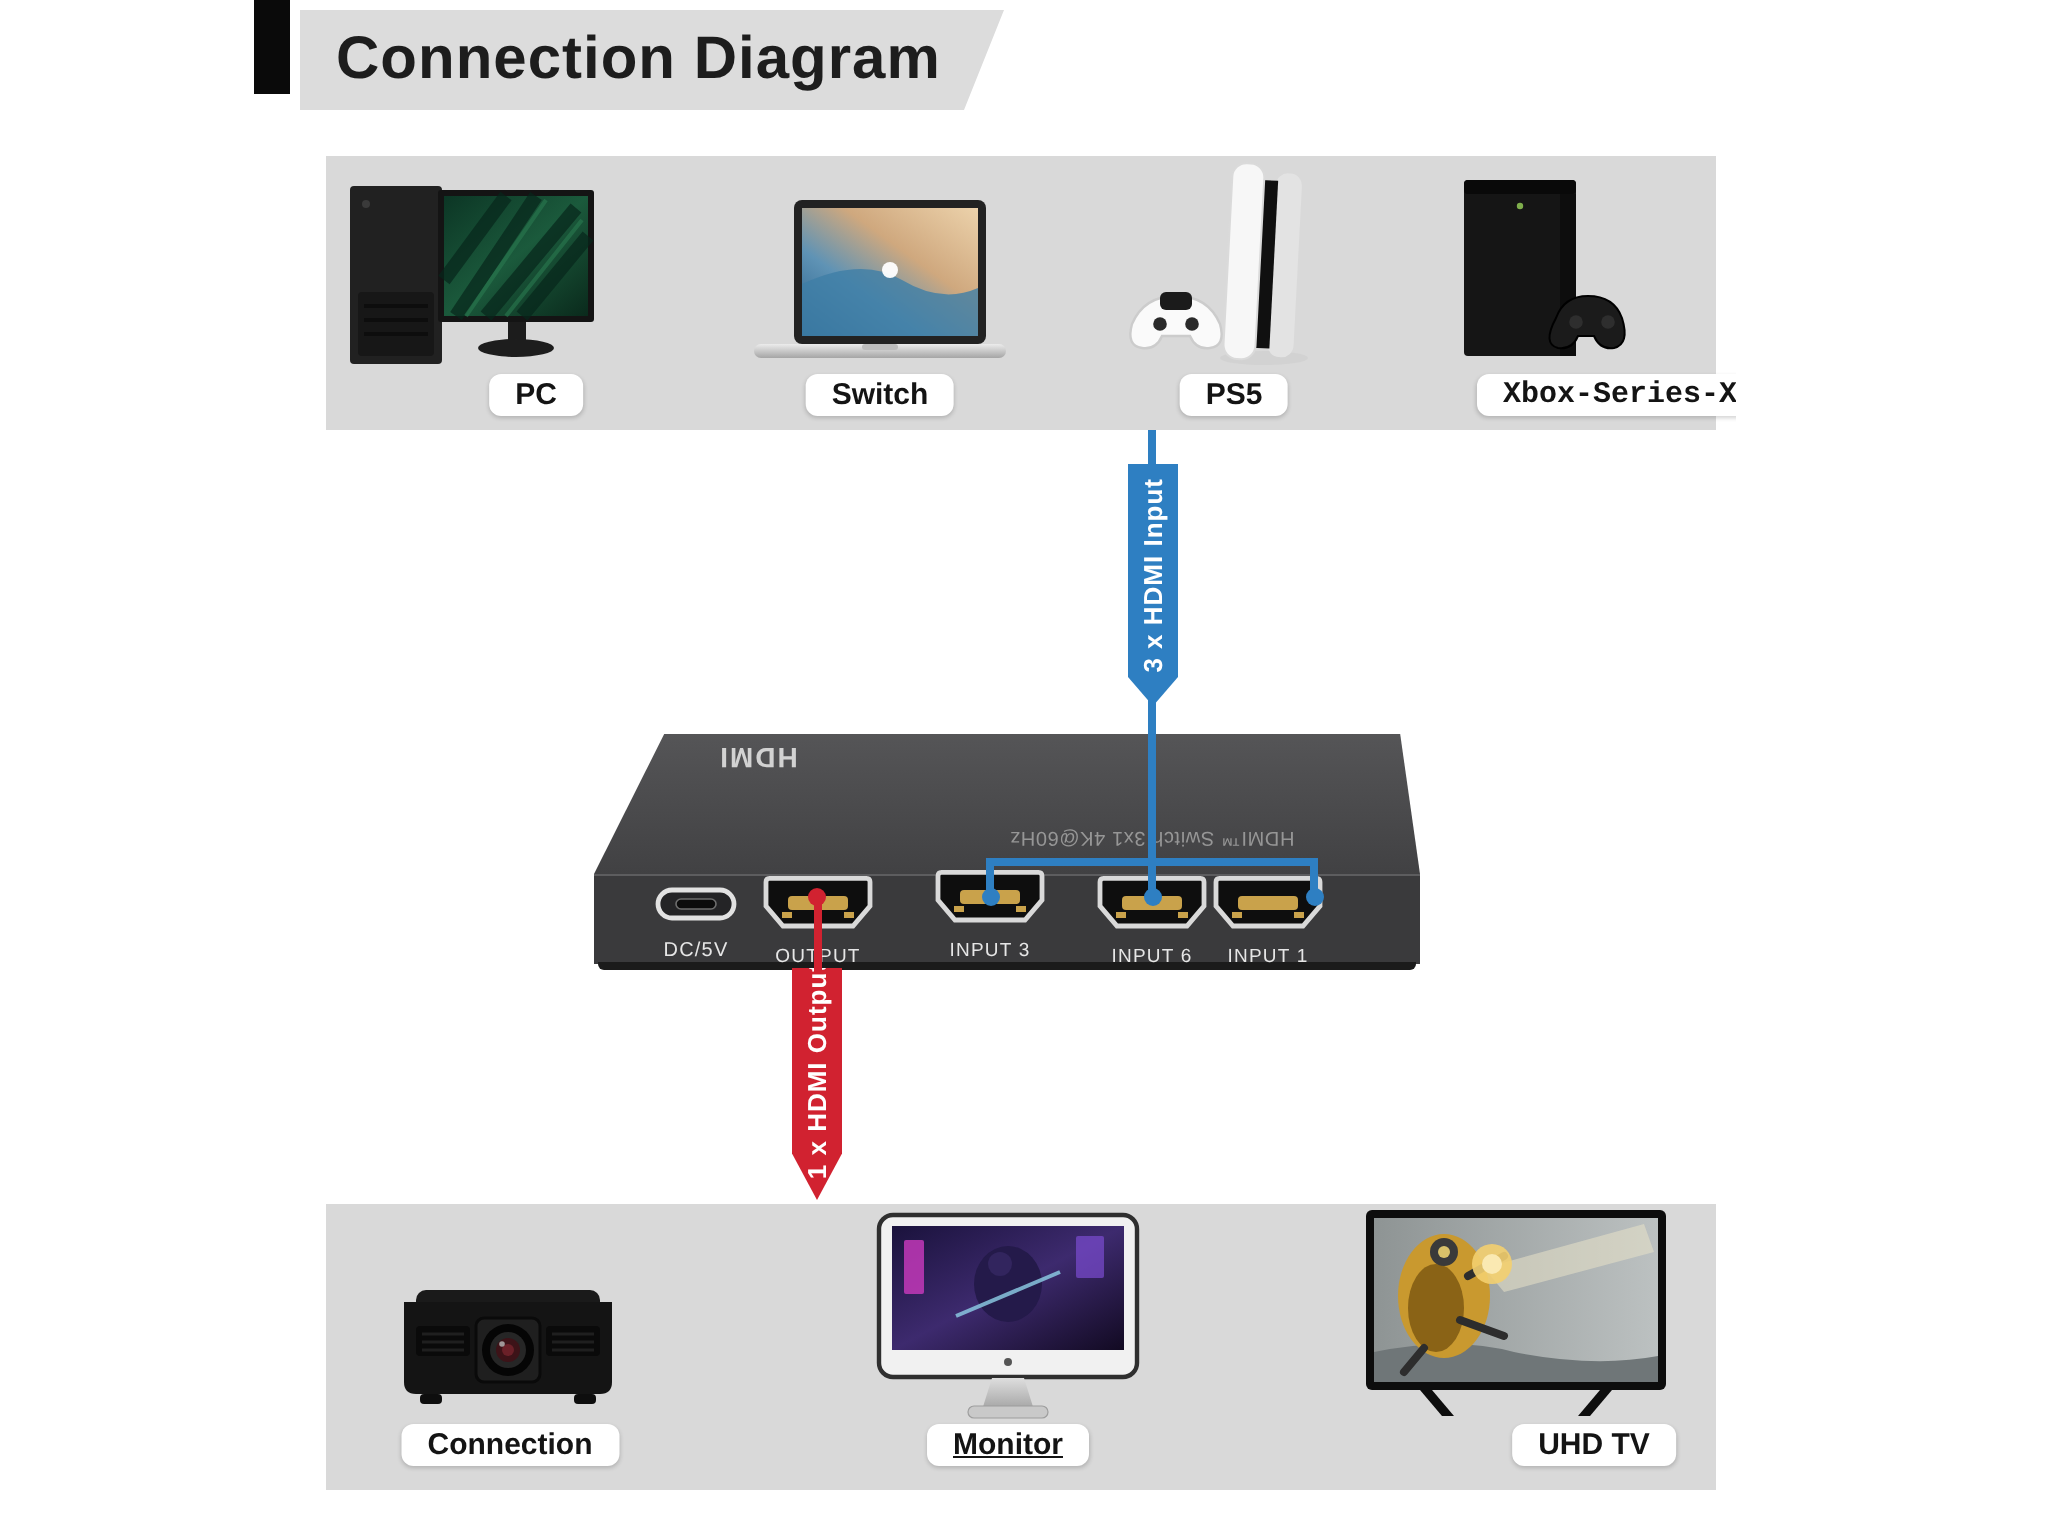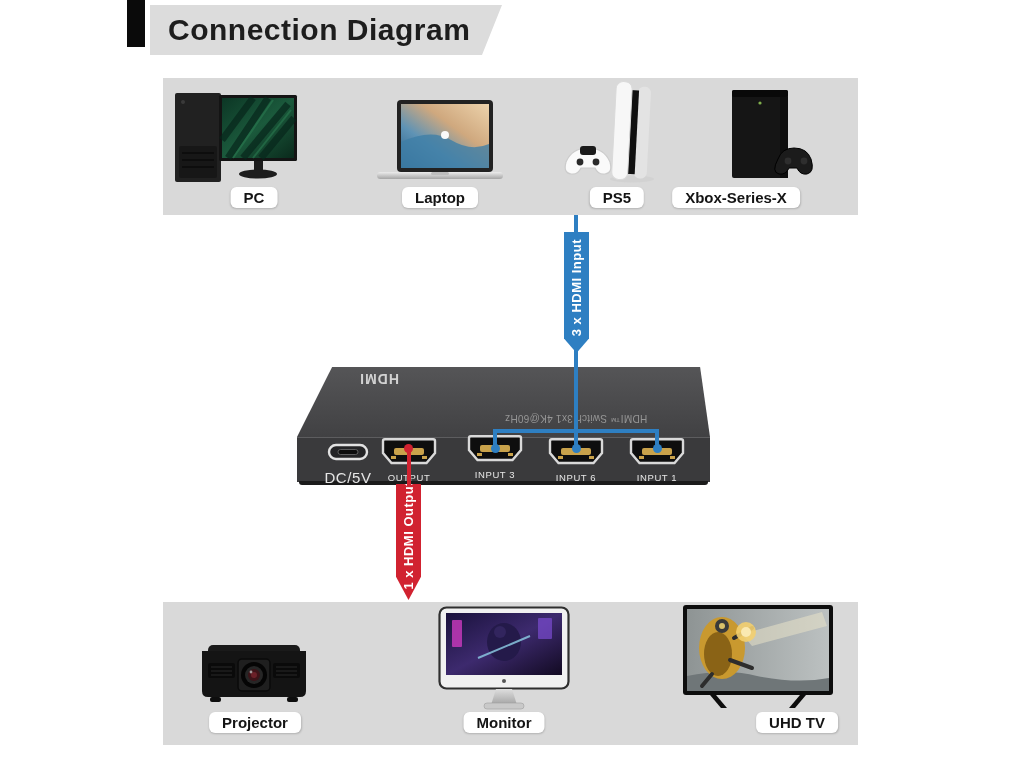--- a/index.html
+++ b/index.html
@@ -42,21 +42,21 @@
             border-top:1px solid #5d5d5f;box-sizing:border-box;}
   .sw-base{position:absolute;left:299px;top:481px;width:409px;height:4px;background:#1b1b1b;
            border-radius:0 0 3px 3px;}
   .sw-logo{position:absolute;left:348px;top:371px;width:62px;text-align:center;
            transform:rotate(180deg);font-size:14px;font-weight:bold;color:#d2d2d2;letter-spacing:1px;}
   .sw-model{position:absolute;left:492px;top:413px;width:168px;text-align:center;
             transform:rotate(180deg);font-size:10px;color:#969696;letter-spacing:.3px;}
   .port{position:absolute;width:64px;text-align:center;}
   .port .plabel{display:block;margin-top:2px;font-size:9.5px;color:#e6e6e6;letter-spacing:.6px;}
   .usb{position:absolute;width:64px;text-align:center;}
-  .usb .plabel{display:block;margin-top:4px;font-size:15px;color:#e6e6e6;letter-spacing:.6px;}
+  .usb .plabel{display:block;margin-top:4px;font-size:10px;color:#e6e6e6;letter-spacing:.6px;}
 </style>
 </head>
 <body>
 
 <div id="canvas">
 
   <div class="hdr-bar"></div>
   <div class="hdr-banner">
     <h1>Connection Diagram</h1>
   </div>
@@ -79,21 +79,21 @@
       <line x1="9" y1="77" x2="41" y2="77" stroke="#0d0d0d" stroke-width="2"></line>
       <circle cx="10" cy="12" r="2" fill="#3a3a3a"></circle>
       <rect x="46" y="5" width="78" height="66" rx="1.5" fill="#141414"></rect>
       <rect x="49" y="8" width="72" height="60" fill="url(#pcg)"></rect>
       <path d="M55 68 L95 8 M70 68 L115 14 M49 50 L80 8 M88 68 L121 28" stroke="#07261b" stroke-width="7" opacity=".7"></path>
       <path d="M60 68 L100 10 M80 68 L118 20" stroke="#2a7a50" stroke-width="2" opacity=".6"></path>
       <rect x="81" y="71" width="9" height="9" fill="#1c1c1c"></rect>
       <ellipse cx="85" cy="84" rx="19" ry="4.5" fill="#1d1d1d"></ellipse>
     </svg>
   </div>
-  <div class="pill" style="left:254px;top:187px;">PC</div>
+  <div class="pill" style="left:268px;top:187px;">PC</div>
 
   <div class="dev" style="left:375px;top:98px;">
     <svg width="130" height="84" viewBox="0 0 130 84">
       <defs>
         <linearGradient id="lapg" x1="1" y1="0" x2="0" y2="1">
           <stop offset="0" stop-color="#ecd2ab"></stop>
             <stop offset=".38" stop-color="#cfa87e"></stop>
           <stop offset=".66" stop-color="#5f93b5"></stop>
             <stop offset="1" stop-color="#275f8a"></stop>
         </linearGradient>
@@ -103,21 +103,21 @@
         </linearGradient>
       </defs>
       <rect x="22" y="2" width="96" height="72" rx="4" fill="#222222"></rect>
       <rect x="26" y="6" width="88" height="64" fill="url(#lapg)"></rect>
       <path d="M26 44 q30 -14 50 -2 q20 12 38 4 v24 h-88 z" fill="#3f7ea6" opacity=".8"></path>
       <circle cx="70" cy="37" r="4" fill="#ffffff" opacity=".95"></circle>
       <rect x="2" y="74" width="126" height="7" rx="3.5" fill="url(#deckg)"></rect>
       <rect x="56" y="74" width="18" height="3" rx="1.5" fill="#bdbdbd"></rect>
     </svg>
   </div>
-  <div class="pill" style="left:440px;top:187px;">Laptop</div>
+  <div class="pill" style="left:440px;top:187px;">Switch</div>
 
   <div class="dev" style="left:558px;top:80px;">
     <svg width="112" height="104" viewBox="0 0 112 104">
       <ellipse cx="74" cy="99" rx="22" ry="3.5" fill="#d2d2d2"></ellipse>
       <g transform="rotate(3 72 50)">
         <rect x="78" y="6" width="13" height="92" rx="6" fill="#e3e3e3"></rect>
         <rect x="70" y="10" width="9" height="84" fill="#101010"></rect>
         <rect x="56" y="2" width="16" height="98" rx="7" fill="#f7f7f7" stroke="#dadada" stroke-width="1"></rect>
       </g>
       <path d="M8 82 q6 -14 22 -14 q16 0 22 14 q3 11 -5 12 q-7 1 -10 -6 h-14 q-3 7 -10 6 q-8 -1 -5 -12 z" fill="#fafafa" stroke="#cccccc" stroke-width="1.2"></path>
@@ -132,21 +132,21 @@
     <svg width="100" height="98" viewBox="0 0 100 98">
       <rect x="10" y="5" width="56" height="88" rx="2" fill="#151515"></rect>
       <rect x="10" y="5" width="56" height="7" rx="2" fill="#090909"></rect>
       <circle cx="38" cy="18" r="1.6" fill="#7fae4c"></circle>
       <rect x="58" y="12" width="8" height="81" fill="#0d0d0d"></rect>
       <path d="M56 74 q4 -11 16 -11 q13 0 17 11 q4 13 -4 15 q-7 1 -10 -6 h-8 q-3 7 -10 6 q-8 -2 -1 -15 z" fill="#1b1b1b" stroke="#000" stroke-width="1"></path>
       <circle cx="66" cy="76" r="3.4" fill="#2e2e2e"></circle>
       <circle cx="82" cy="76" r="3.4" fill="#2e2e2e"></circle>
     </svg>
   </div>
-  <div class="pill" style="left:736px;top:187px;">Xbox-Series-X</div>
+  <div class="pill" style="left:810px;top:187px;font-family:Liberation Mono, monospace;">Xbox-Series-X</div>
 
   <div>
     <div class="vline blue" style="left:574px;top:215px;height:19px;"></div>
     <div class="ribbon ribbon-in">
       <span>3 x HDMI Input</span>
     </div>
     <div class="vline blue" style="left:574px;top:350px;height:82px;z-index:5;"></div>
     <div class="hline" style="left:493px;top:429px;width:166px;z-index:5;"></div>
     <div class="vline blue" style="left:493px;top:429px;height:17px;z-index:5;"></div>
     <div class="vline blue" style="left:574px;top:429px;height:17px;z-index:5;"></div>
@@ -194,21 +194,21 @@
     <div class="port" style="left:544px;top:438px;z-index:4;">
       <svg width="60" height="28" viewBox="0 0 60 28">
         <path d="M4 3 q0-1.8 1.8-1.8 h48.4 q1.8 0 1.8 1.8 v12 l-8.5 10 h-35 l-8.5-10 z" fill="#0e0e0e" stroke="#d9d9d9" stroke-width="2.4"></path>
         <rect x="15" y="10" width="30" height="7" rx="2" fill="#c9a24b"></rect>
         <rect x="12" y="18" width="5" height="3" fill="#c9a24b"></rect>
         <rect x="43" y="18" width="5" height="3" fill="#c9a24b"></rect>
       </svg>
       <span class="plabel">INPUT 6</span>
     </div>
 
-    <div class="port" style="left:625px;top:438px;z-index:4;text-align:center;">
+    <div class="port" style="left:602px;top:438px;z-index:4;text-align:center;">
       <svg width="60" height="28" viewBox="0 0 60 28">
         <path d="M4 3 q0-1.8 1.8-1.8 h48.4 q1.8 0 1.8 1.8 v12 l-8.5 10 h-35 l-8.5-10 z" fill="#0e0e0e" stroke="#d9d9d9" stroke-width="2.4"></path>
         <rect x="15" y="10" width="30" height="7" rx="2" fill="#c9a24b"></rect>
         <rect x="12" y="18" width="5" height="3" fill="#c9a24b"></rect>
         <rect x="43" y="18" width="5" height="3" fill="#c9a24b"></rect>
       </svg>
       <span class="plabel">INPUT 1</span>
     </div>
   </div>
 
@@ -237,21 +237,21 @@
       <rect x="44" y="20" width="32" height="32" rx="4" fill="#1f1f1f" stroke="#0a0a0a" stroke-width="1.5"></rect>
       <circle cx="60" cy="36" r="13" fill="#050505"></circle>
       <circle cx="60" cy="36" r="9" fill="#262626"></circle>
       <circle cx="60" cy="36" r="6" fill="#3d1318"></circle>
       <circle cx="60" cy="36" r="3" fill="#6b2028"></circle>
       <circle cx="57" cy="33" r="1.4" fill="#b9b9b9" opacity=".8"></circle>
       <rect x="16" y="58" width="11" height="5" rx="2" fill="#0e0e0e"></rect>
       <rect x="93" y="58" width="11" height="5" rx="2" fill="#0e0e0e"></rect>
     </svg>
   </div>
-  <div class="pill" style="left:255px;top:712px;">Projector</div>
+  <div class="pill" style="left:255px;top:712px;">Connection</div>
 
   <div class="dev" style="left:438px;top:606px;">
     <svg width="132" height="104" viewBox="0 0 132 104">
       <defs>
         <linearGradient id="mong" x1="0" y1="0" x2="1" y2="1">
           <stop offset="0" stop-color="#1a123c"></stop>
             <stop offset=".5" stop-color="#3d2a6e"></stop>
             <stop offset="1" stop-color="#120a22"></stop>
         </linearGradient>
         <linearGradient id="stg" x1="0" y1="0" x2="0" y2="1">
@@ -264,21 +264,21 @@
       <rect x="14" y="14" width="10" height="27" rx="1" fill="#c238b8" opacity=".85"></rect>
       <rect x="100" y="12" width="14" height="21" rx="1" fill="#7a4bd0" opacity=".7"></rect>
       <ellipse cx="66" cy="36" rx="17" ry="19" fill="#241a4a"></ellipse>
       <circle cx="62" cy="26" r="6" fill="#32255e"></circle>
       <line x1="40" y1="52" x2="92" y2="30" stroke="#8fd0e8" stroke-width="2" opacity=".8"></line>
       <circle cx="66" cy="75" r="2" fill="#555"></circle>
       <path d="M58 83 h16 l5 16 h-26 z" fill="url(#stg)"></path>
       <rect x="46" y="97" width="40" height="6" rx="3" fill="#c9c9c9" stroke="#9e9e9e" stroke-width=".6"></rect>
     </svg>
   </div>
-  <div class="pill" style="left:504px;top:712px;">Monitor</div>
+  <div class="pill" style="left:504px;top:712px;text-decoration:underline;">Monitor</div>
 
   <div class="dev" style="left:682px;top:604px;">
     <svg width="152" height="106" viewBox="0 0 152 106">
       <defs>
         <linearGradient id="tvg" x1="0" y1="0" x2="1" y2="0">
           <stop offset="0" stop-color="#8e9494"></stop>
             <stop offset="1" stop-color="#bcc1c1"></stop>
         </linearGradient>
       </defs>
       <rect x="1" y="1" width="150" height="90" rx="3" fill="#0d0d0d"></rect>

